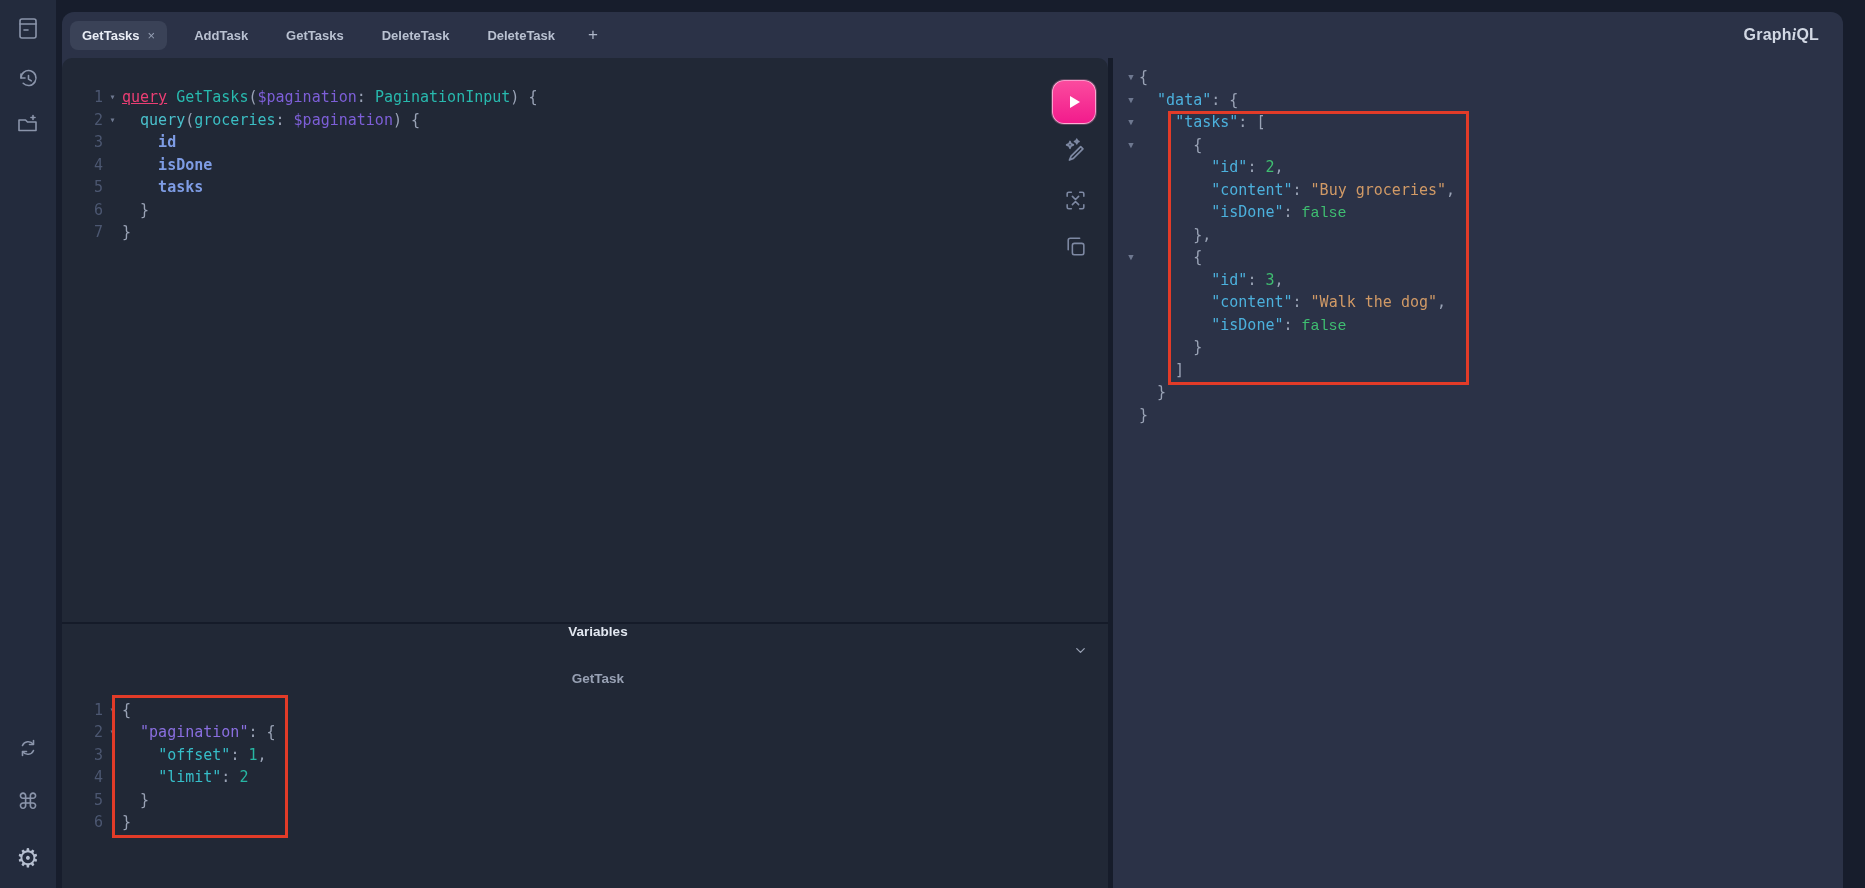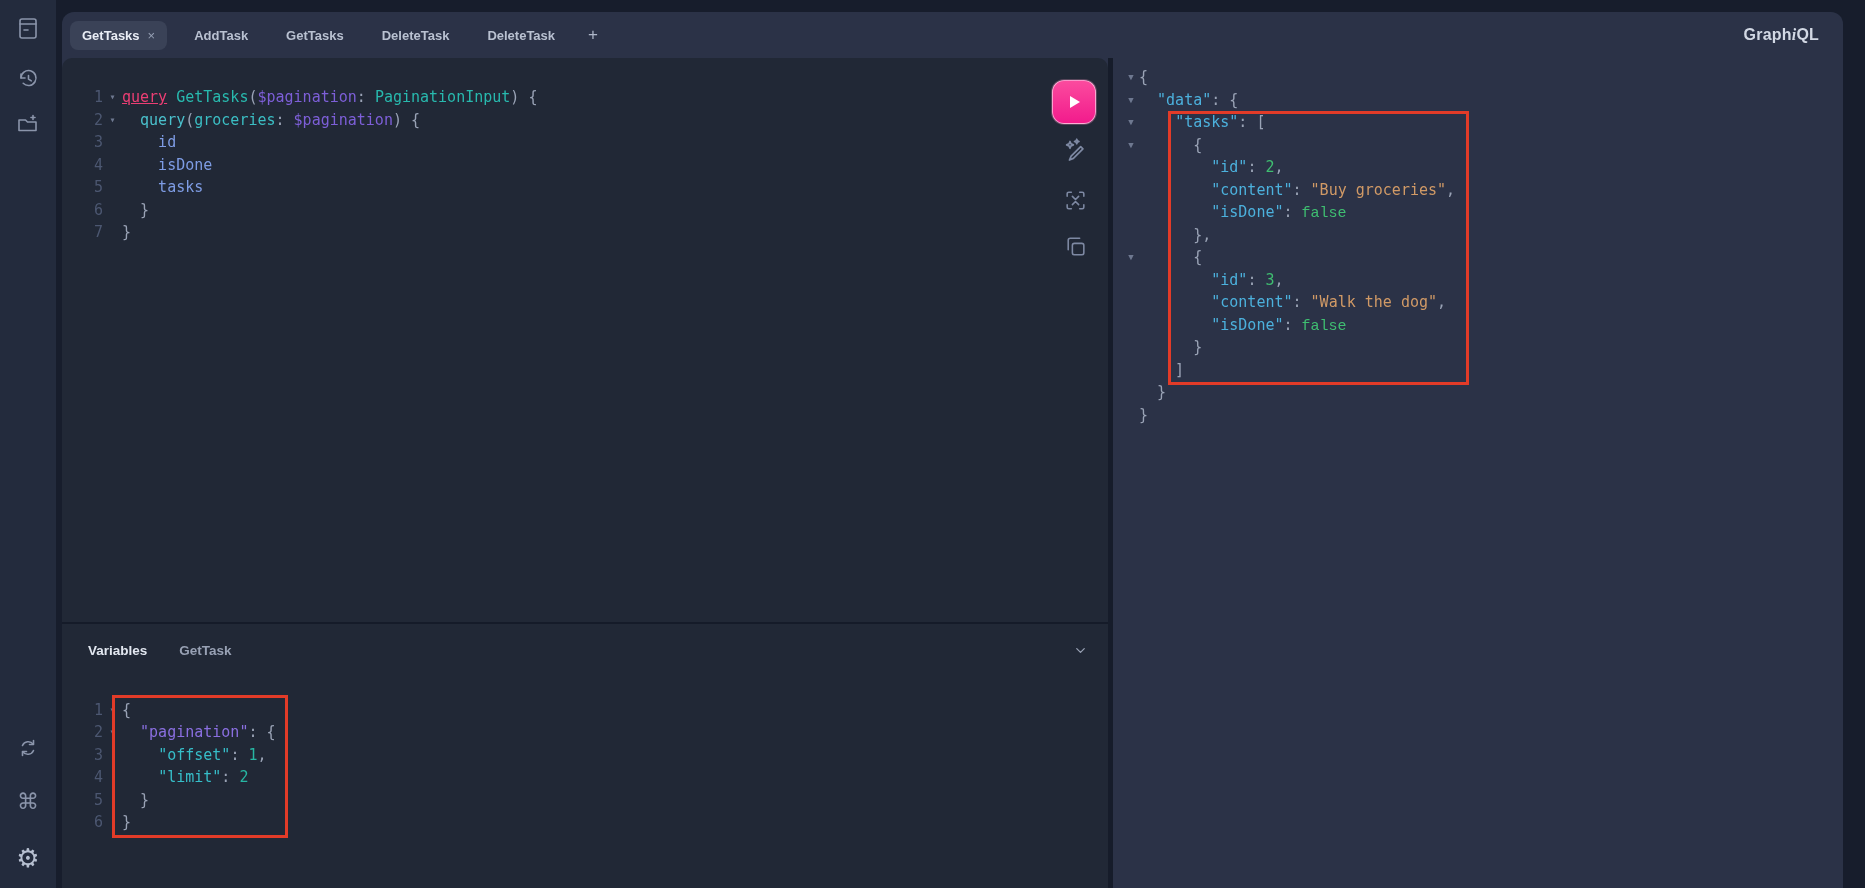--- a/index.html
+++ b/index.html
@@ -58,21 +58,21 @@
   .ln { width:41px; text-align:right; color:#4c5771; flex:none; }
   .mark { width:19px; text-align:center; color:#6e7890; font-size:10px; flex:none; }
   .src { white-space:pre; }
   .query-editor { position:absolute; left:62px; top:58px; width:900px; padding-top:28px; }
   
   .c-kw   { color:#ec3e74;text-decoration:underline; }
   .c-def  { color:#28b9ae; }
   .c-var  { color:#7d5fd8; }
   .c-fld  { color:#4ac0cc; }
   .c-atr  { color:#3bbec4; }
-  .c-prop { color:#7e9ce4; }
+  .c-prop { color:#7e9ce4;font-weight:bold; }
   .c-pun  { color:#9aa3b6; }
   .c-key  { color:#4cb1dd; }
   .c-str  { color:#d19a66; }
   .c-num  { color:#3fbe71; }
   .c-bool { color:#3fbe71;font-family:Liberation Mono, monospace; }
   .c-vkey { color:#8a6fe0; }
   .c-vprop{ color:#36bec9; }
   .c-vnum { color:#27b6a3; }
   
   .play-btn {
@@ -81,21 +81,21 @@
     border:1.5px solid rgba(255,255,255,.55); border-radius:12px;
     display:flex; align-items:center; justify-content:center; cursor:pointer;
     box-shadow:0 0 0 1px rgba(255,160,205,.25);
   }
   .tool-ic { position:absolute; color:#7e89a3; cursor:pointer; }
   .tool-ic svg { stroke:#7e89a3; }
   
   .hdivider { position:absolute; left:62px; top:622px; width:1046px; height:2px; background:#151b29; }
   .sec-header {
     position:absolute; left:62px; top:624px; width:1046px; height:52px;
-    display:flex; align-items:center; padding-left:26px; gap:32px;
+    display:flex; align-items:center; padding-left:26px; gap:32px;flex-direction:column;
   }
   .sec-tab { font-size:13.5px; font-weight:600; color:#98a1b4; cursor:pointer; }
   .sec-tab.on { color:#e2e7f0; }
   .sec-chevron { position:absolute; right:20px; top:19px; cursor:pointer; color:#98a1b4; }
   .vars-editor { position:absolute; left:62px; top:699px; width:700px; }
   .code-line.v { line-height:22.4px; height:22.4px; }
   
   .response { position:absolute; left:1113px; top:58px; width:728px; padding:8px 0 0 10px; }
   .response .mark { width:16px; font-size:9px; }
   

